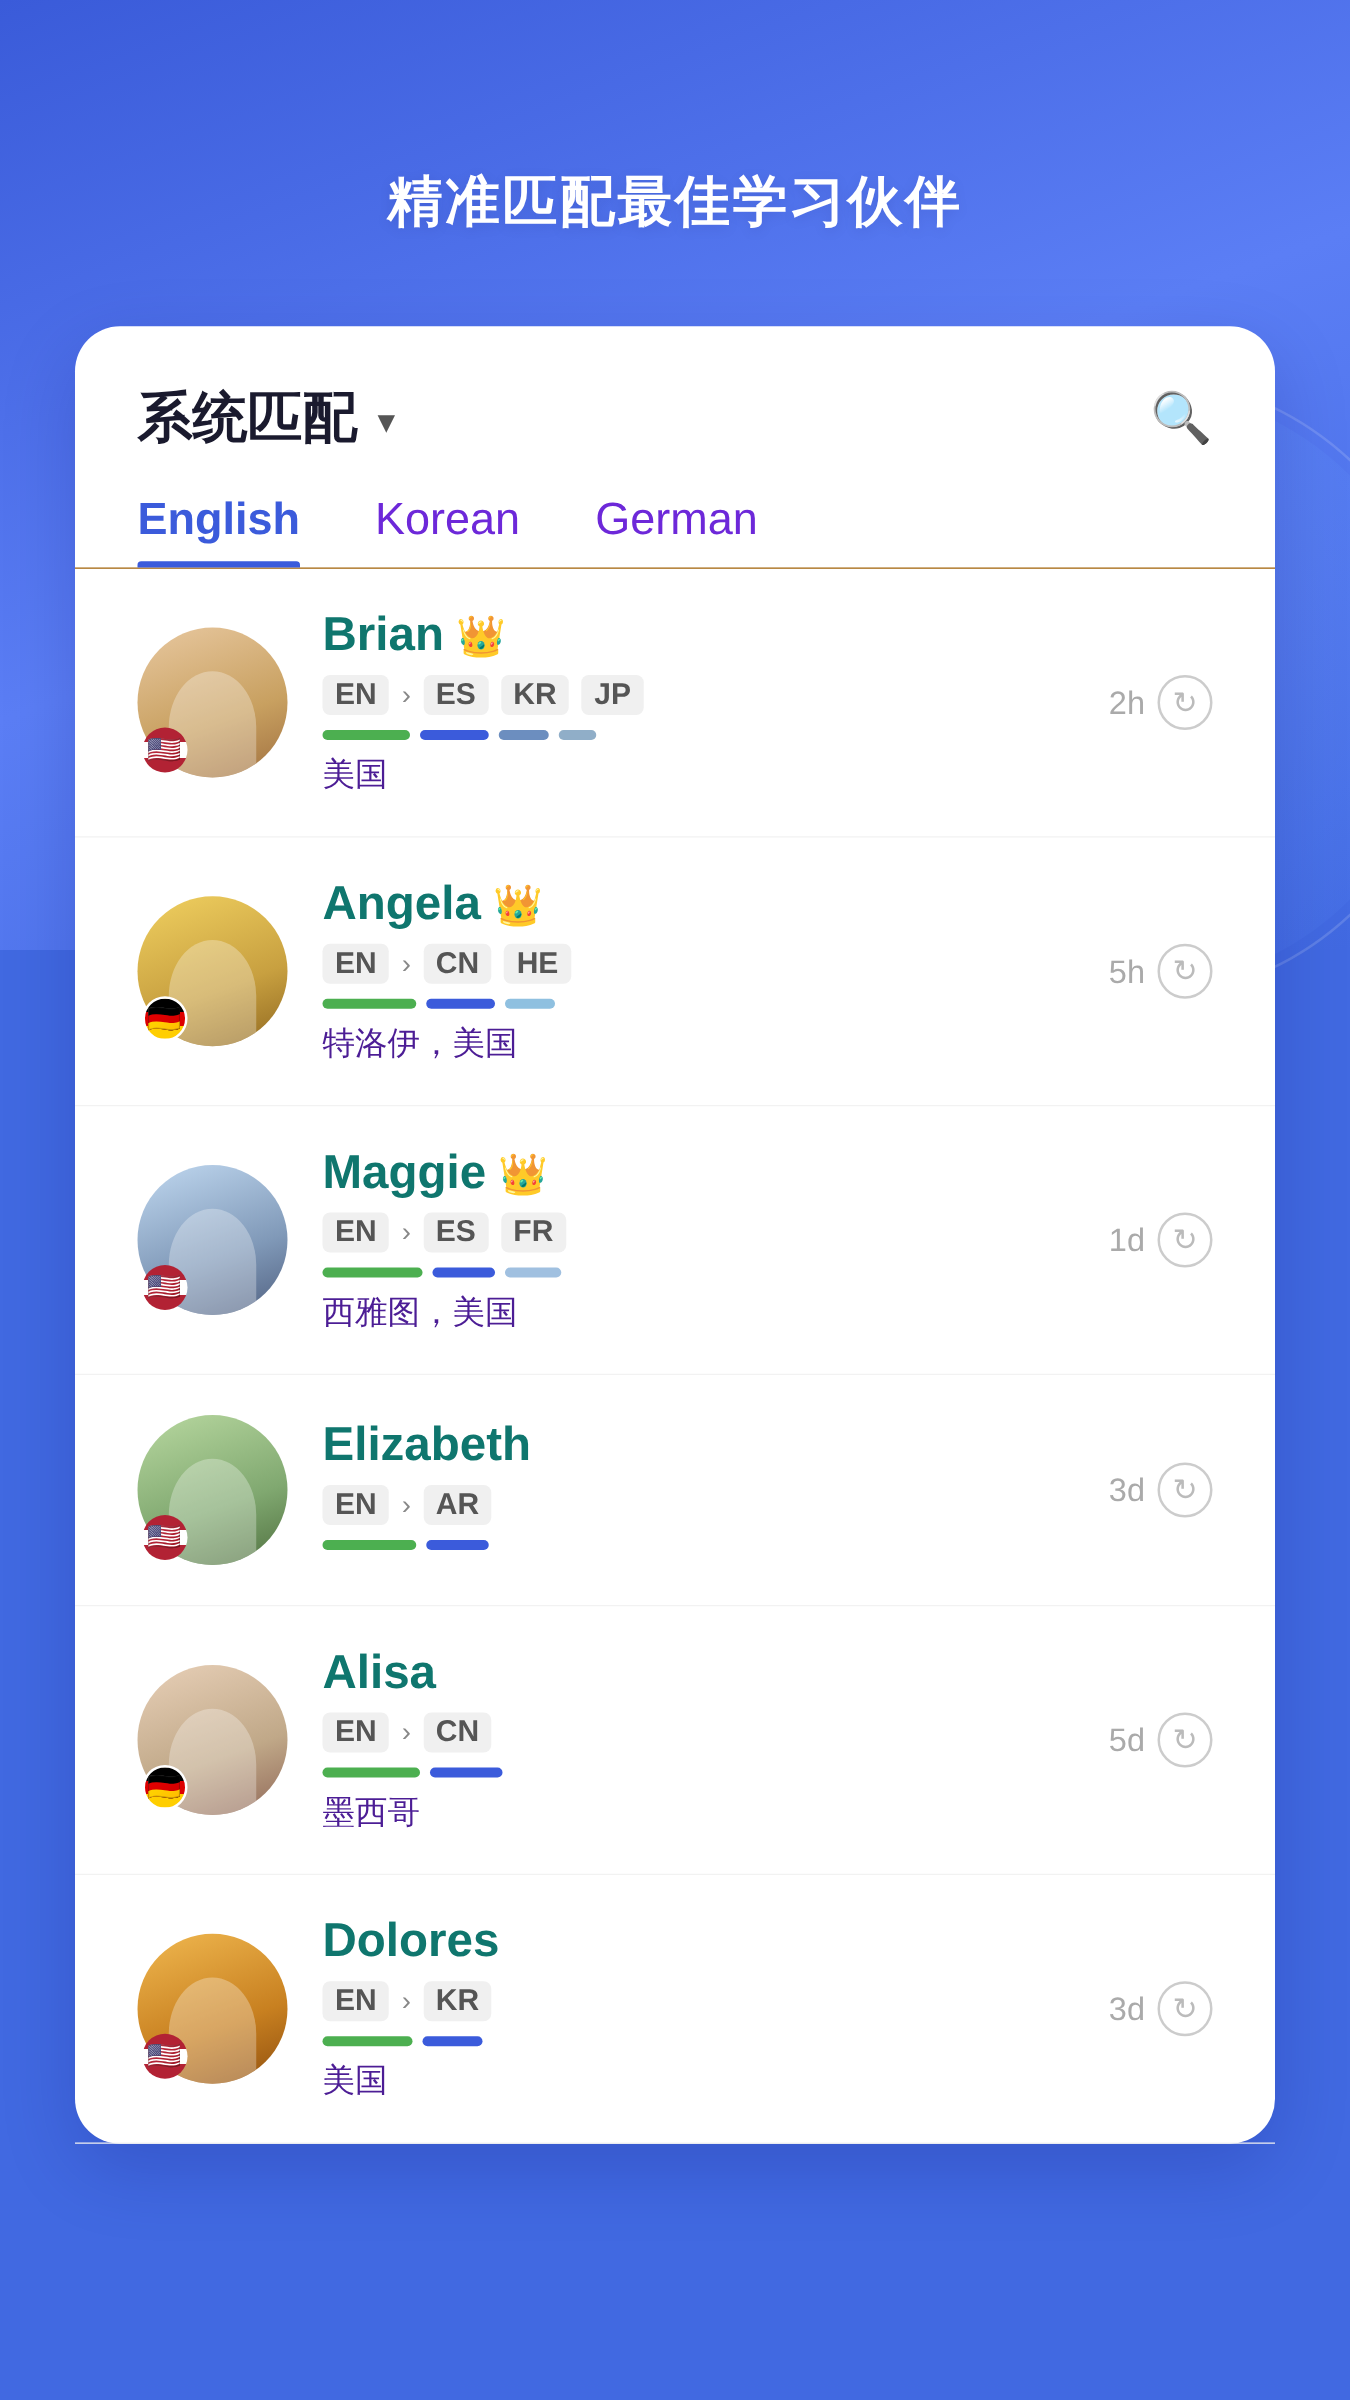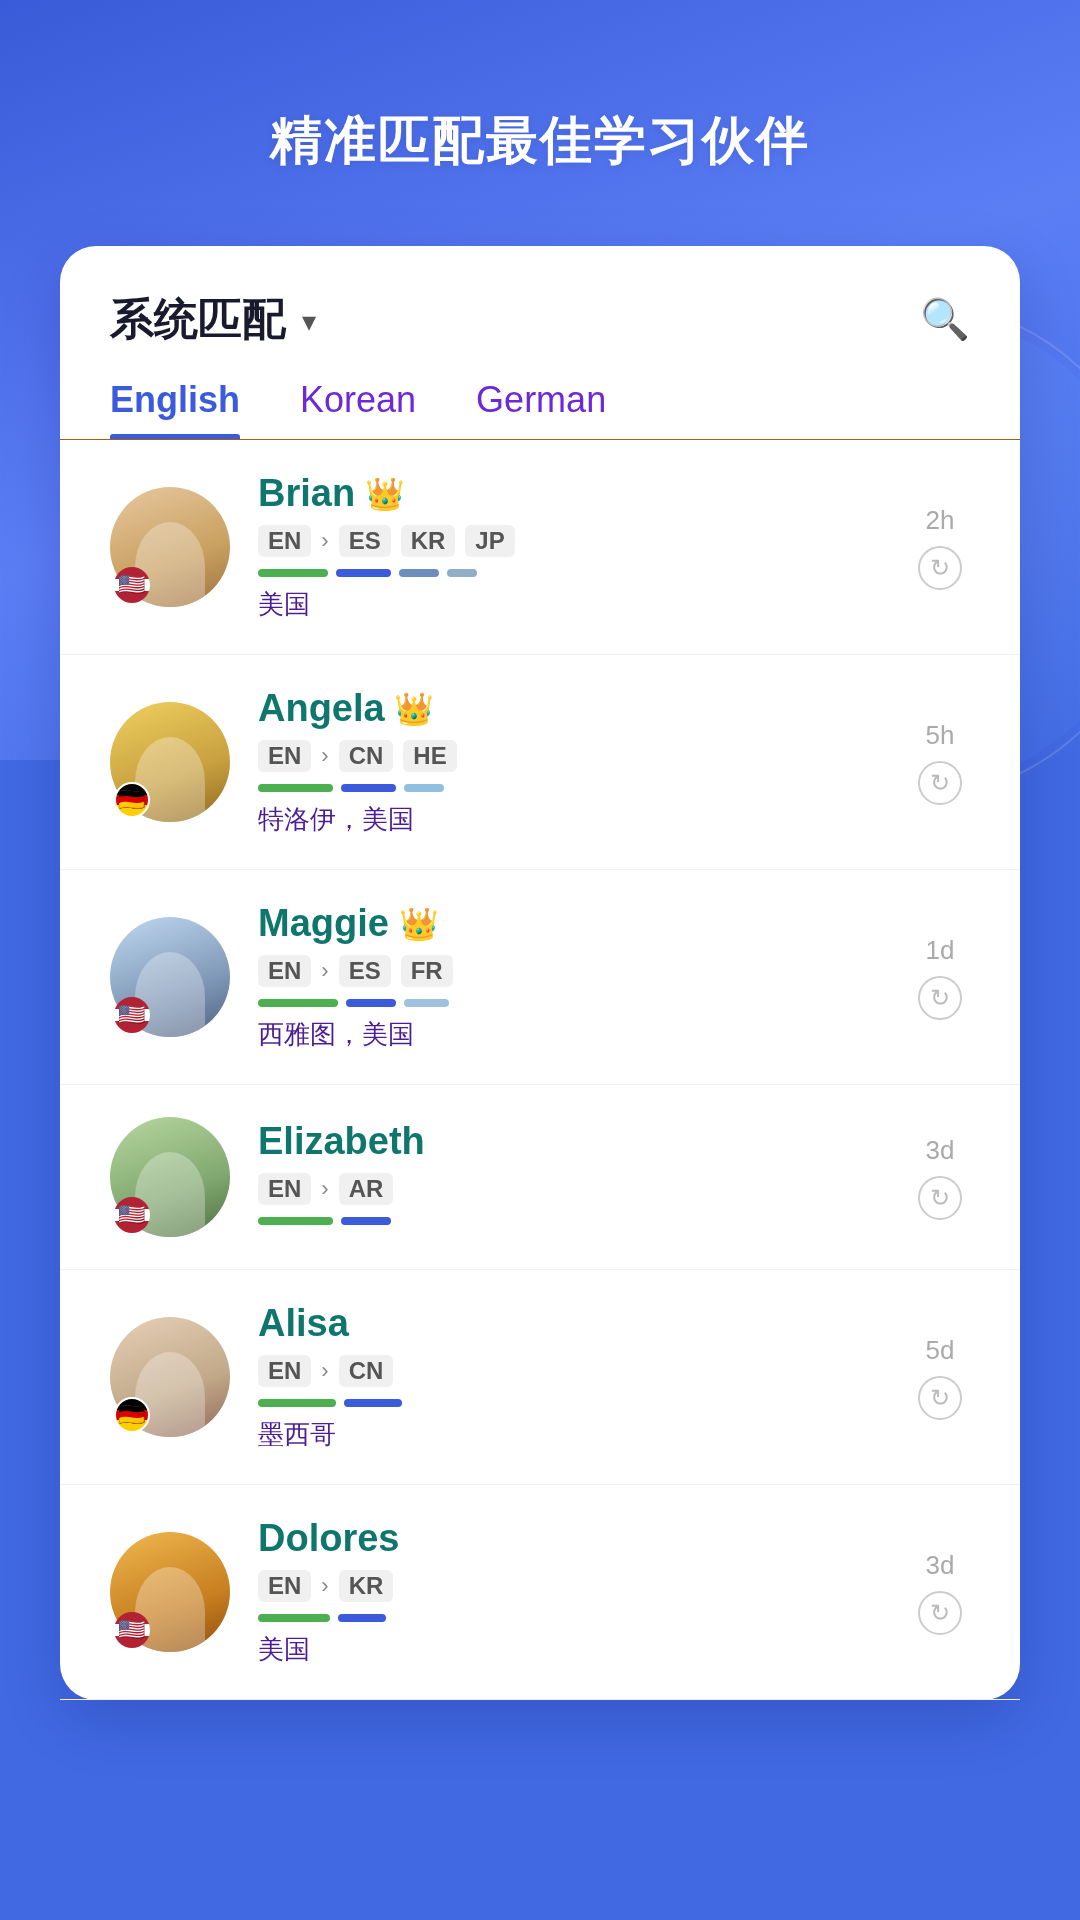--- a/index.html
+++ b/index.html
@@ -50,24 +50,24 @@
 
     .title-main {
       font-size: 90px;
       font-weight: 900;
       color: #fff;
       letter-spacing: 4px;
       text-shadow: 0 2px 16px rgba(0,0,80,0.15);
     }
 
     .title-sub {
-      font-size: 52px;
+      font-size: 44px;
       font-weight: 700;
       color: #fff;
-      margin-top: 6px;
+      margin-top: 32px;
       letter-spacing: 2px;
       text-shadow: 0 2px 10px rgba(0,0,80,0.10);
     }
 
     .card-container {
       position: relative;
       z-index: 2;
       margin: 70px 60px 0 60px;
       background: #fff;
       border-radius: 36px;
@@ -252,21 +252,21 @@
       border-radius: 4px;
     }
 
     .user-location {
       font-size: 26px;
       color: #4c1d95;
     }
 
     .time-col {
       display: flex;
-      flex-direction: column;
+      flex-direction: row;
       align-items: center;
       gap: 10px;
       flex-shrink: 0;
       min-width: 60px;
     }
 
     .time-label {
       font-size: 26px;
       color: #aaa;
     }

